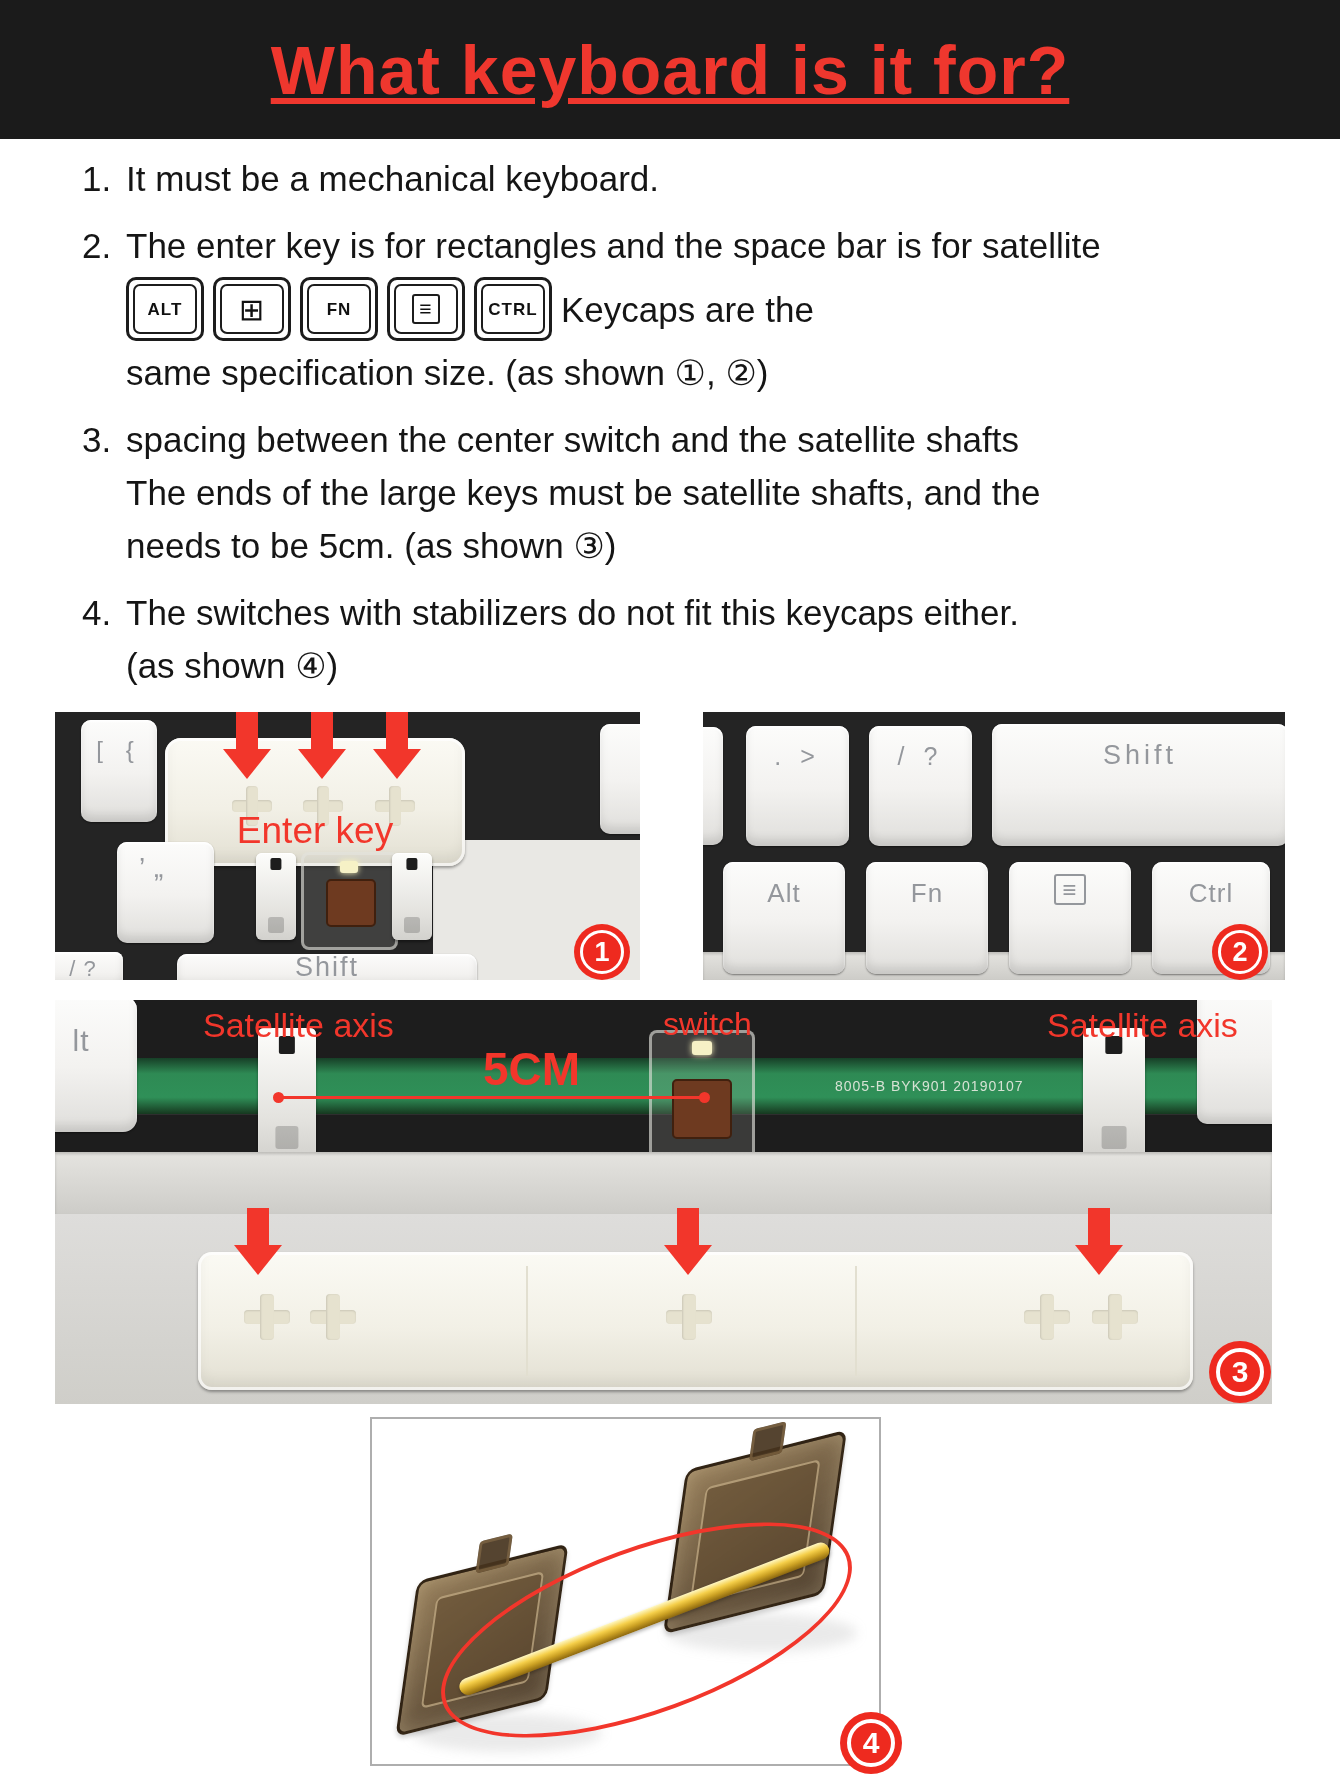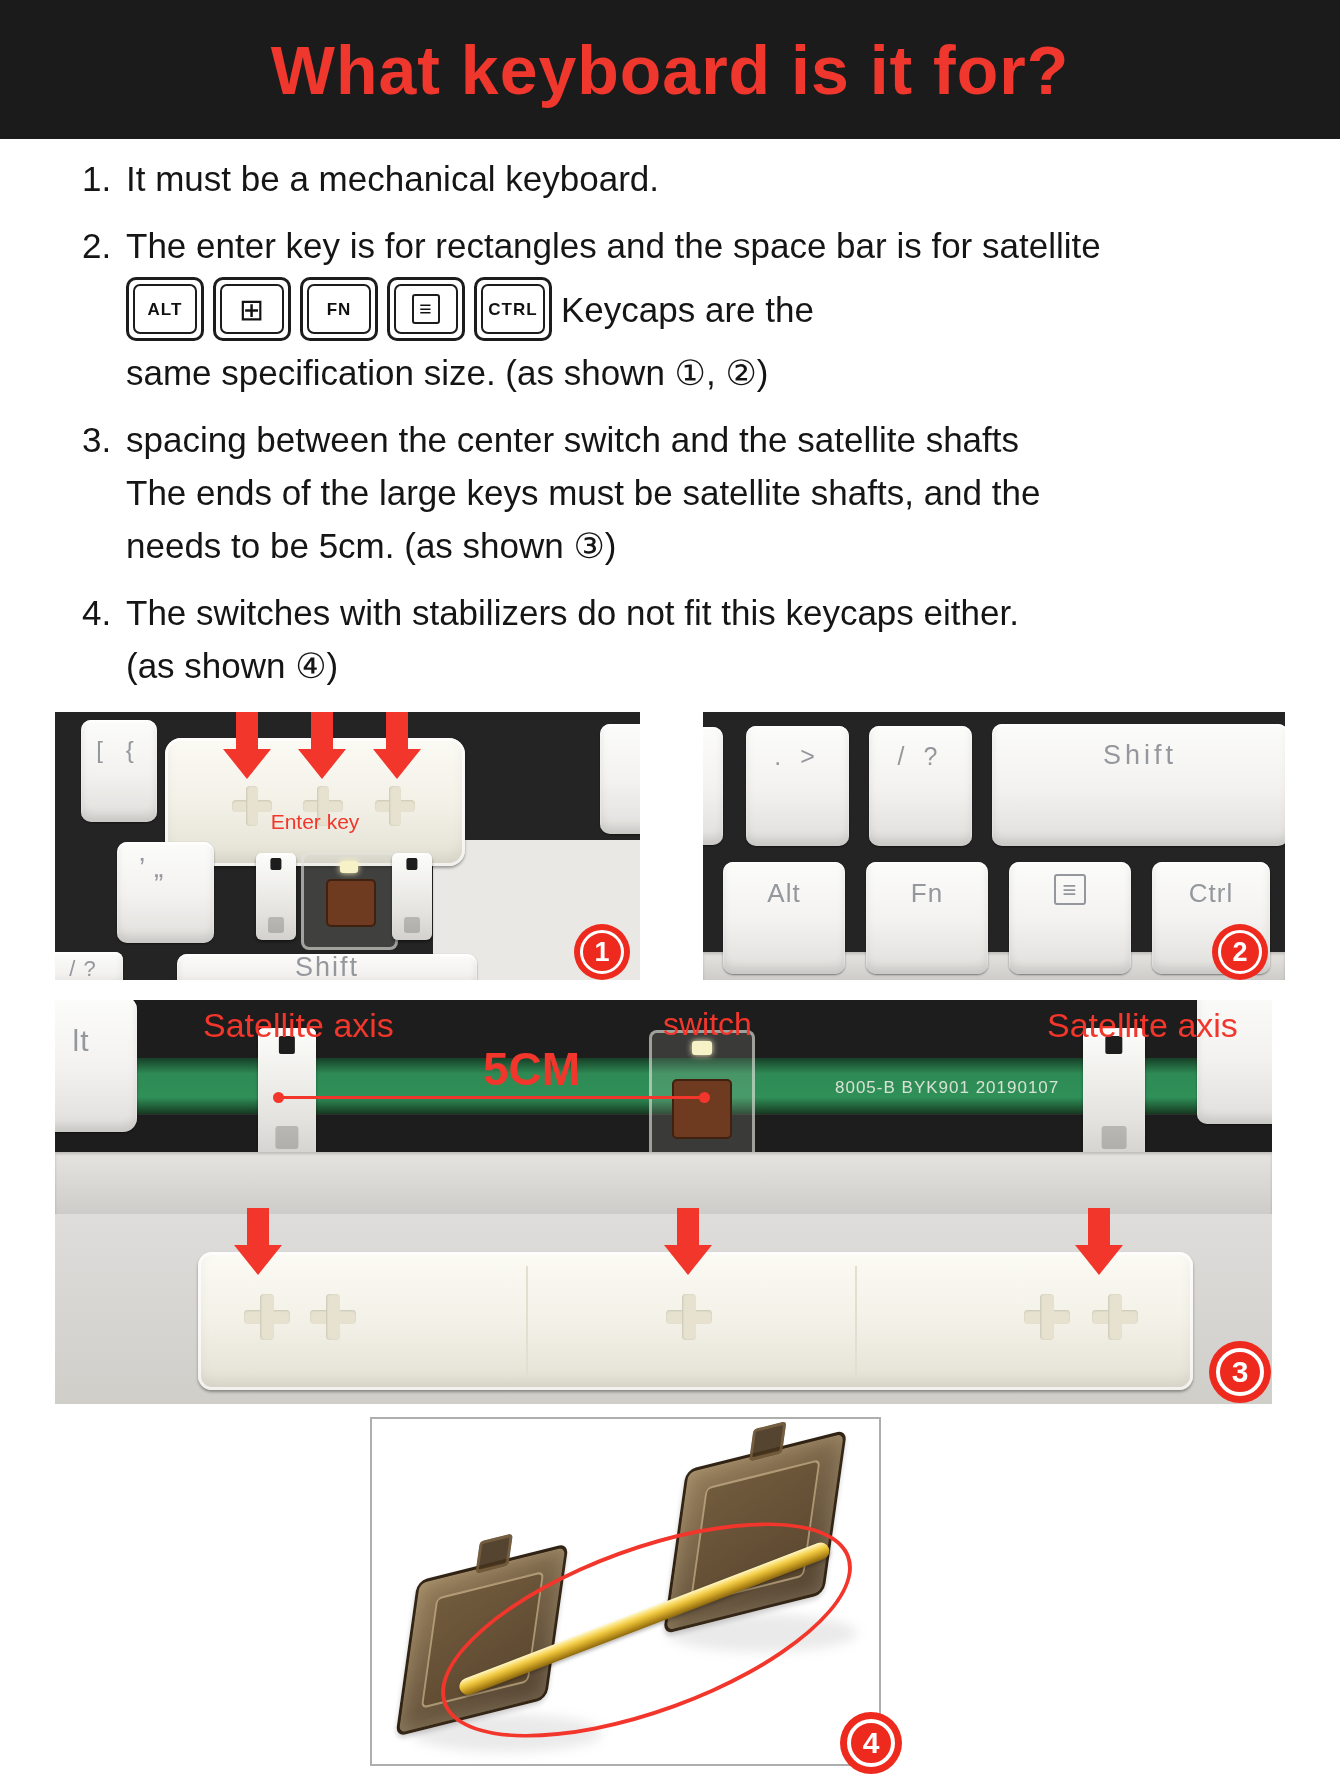--- a/index.html
+++ b/index.html
@@ -2,21 +2,21 @@
 <html style="--header_bg: #1b1b1b; --header_text: #ef372e; --red: #f2362b; --badge_red: #ee2a1f; --plate_black: #242424; --pcb_green: #2f9058; --key_white: #f3f2f0; --keycap_ivory: #f2f0e6;"><head>
 <meta charset="utf-8">
 <style>
   html,body{margin:0;padding:0;background:#fff;}
   .page{position:relative;width:1340px;height:1785px;background:#fff;overflow:hidden;
         font-family:"Liberation Sans",sans-serif;color:#151515;}
 
   
   .hdr{position:absolute;left:0;top:0;width:1340px;height:139px;background:var(--header_bg,#1b1b1b);
        display:flex;align-items:center;justify-content:center;}
-  .hdr h1{margin:8px;font-size:68px;font-weight:bold;color:var(--header_text,#ef372e);letter-spacing:1px;}
+  .hdr h1{margin:8px;font-size:68px;font-weight:bold;color:var(--header_text,#ef372e);letter-spacing:1px;text-decoration:underline;}
 
   
   .list{position:absolute;left:82px;top:152px;width:1195px;font-size:35px;line-height:53px;}
   .item{display:flex;align-items:flex-start;margin-bottom:14px;}
   .item .num{flex:none;width:44px;}
   .item .content{flex:1;}
   .kcline{display:flex;align-items:center;gap:9px;margin:5px 0;}
 
   
   .kc{position:relative;flex:none;display:inline-block;width:72px;height:58px;
@@ -80,21 +80,21 @@
          display:flex;align-items:center;justify-content:center;z-index:20;}
   .badge .ring{position:absolute;inset:6px;border:3px solid #fff;border-radius:50%;}
   .badge .n{position:relative;color:#fff;font-weight:bold;}
   .b56{width:56px;height:56px;}  .b56 .n{font-size:27px;}
   .b62{width:62px;height:62px;}  .b62 .ring{inset:7px;border-width:4px;} .b62 .n{font-size:30px;}
 
   
   .pcbstrip{position:absolute;left:48px;top:58px;width:1125px;height:56px;border-radius:2px;
             background:linear-gradient(180deg,#173f27 0%,#2e8a54 28%,#2f9058 70%,#16381f 100%);
             box-shadow:0 1px 0 rgba(255,255,255,.08);}
-  .pcbtext{position:absolute;font-size:17px;color:#d6e2d4;letter-spacing:1px;white-space:nowrap;}
+  .pcbtext{position:absolute;font-size:14px;color:#d6e2d4;letter-spacing:1px;white-space:nowrap;}
   .band{position:absolute;left:0;width:100%;background:linear-gradient(180deg,#e5e4e0,#cdccc8);
         box-shadow:inset 0 2px 3px rgba(0,0,0,.18);}
   .mline{position:absolute;height:3px;background:var(--red,#f2362b);}
   .mdot{position:absolute;width:11px;height:11px;border-radius:50%;background:var(--red,#f2362b);}
 
   
   .p4{background:#fff;border:2px solid #aeaeae;}
   .sw4{position:absolute;border:3px solid rgba(44,31,17,.9);border-radius:10px;
        background:linear-gradient(155deg,rgba(133,106,66,.88),rgba(66,49,30,.92));
        box-shadow:inset 0 0 18px rgba(255,238,195,.28), 0 3px 5px rgba(0,0,0,.18);}
@@ -176,21 +176,21 @@
   <figure class="photo" style="left:55px;top:712px;width:585px;height:268px;margin:0;">
     <div class="clip">
       <div class="case" style="left:378px;top:128px;width:210px;height:140px;border-top-left-radius:18px;"></div>
       <div class="k" style="left:26px;top:8px;width:76px;height:102px;">
         <span class="lbl" style="font-size:24px;letter-spacing:8px;">[ {</span>
       </div>
       <div class="ik" style="left:110px;top:26px;width:300px;height:128px;">
         <span class="stem" style="left:67px;top:48px;--s:40px;"></span>
         <span class="stem" style="left:138px;top:48px;--s:40px;"></span>
         <span class="stem" style="left:210px;top:48px;--s:40px;"></span>
-        <div class="ann" style="left:0;right:0;top:72px;text-align:center;font-size:21px;position:absolute;">Enter key</div>
+        <div class="ann" style="left:0;right:0;top:72px;text-align:center;font-size:37px;position:absolute;">Enter key</div>
       </div>
       <div class="arrow" style="left:168px;top:0;"></div>
       <div class="arrow" style="left:243px;top:0;"></div>
       <div class="arrow" style="left:318px;top:0;"></div>
       <div class="k" style="left:545px;top:12px;width:58px;height:110px;"></div>
       <div class="stab" style="left:201px;top:141px;width:40px;height:87px;"></div>
       <div class="sw" style="left:246px;top:140px;width:91px;height:92px;">
         <div class="led" style="left:36px;top:6px;width:18px;height:12px;"></div>
         <div class="core" style="left:22px;top:24px;width:46px;height:44px;"></div>
       </div>

